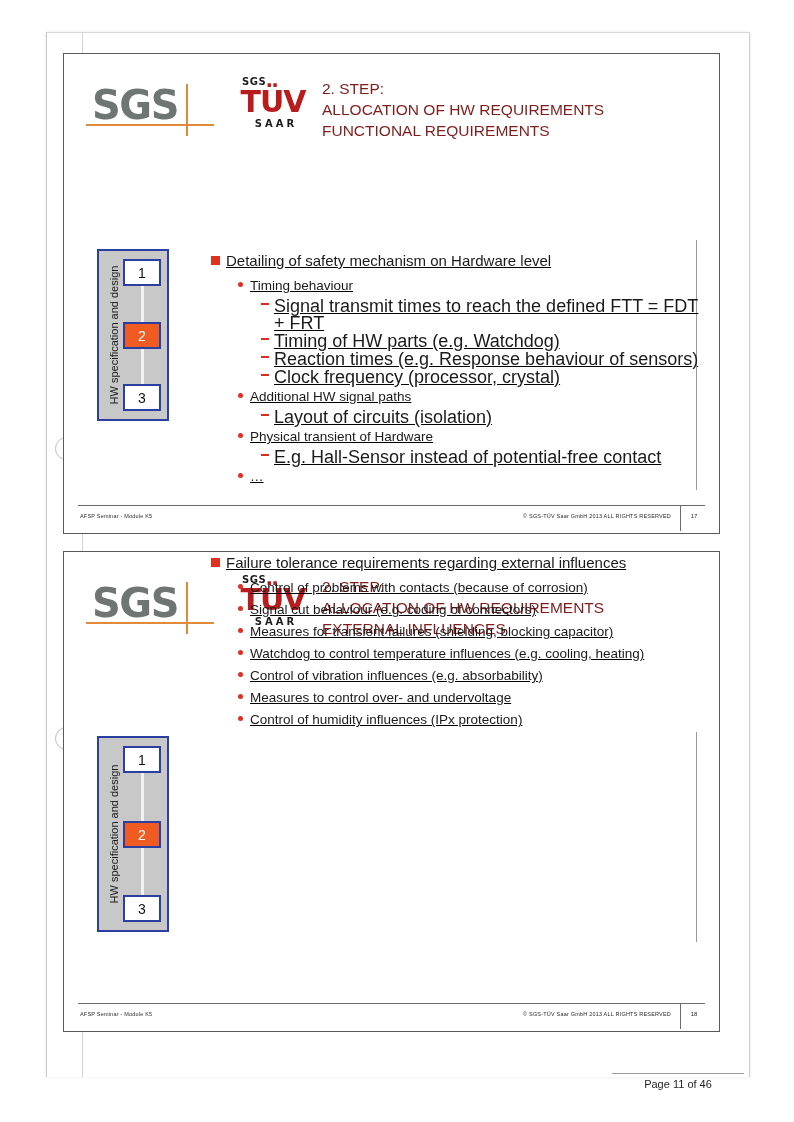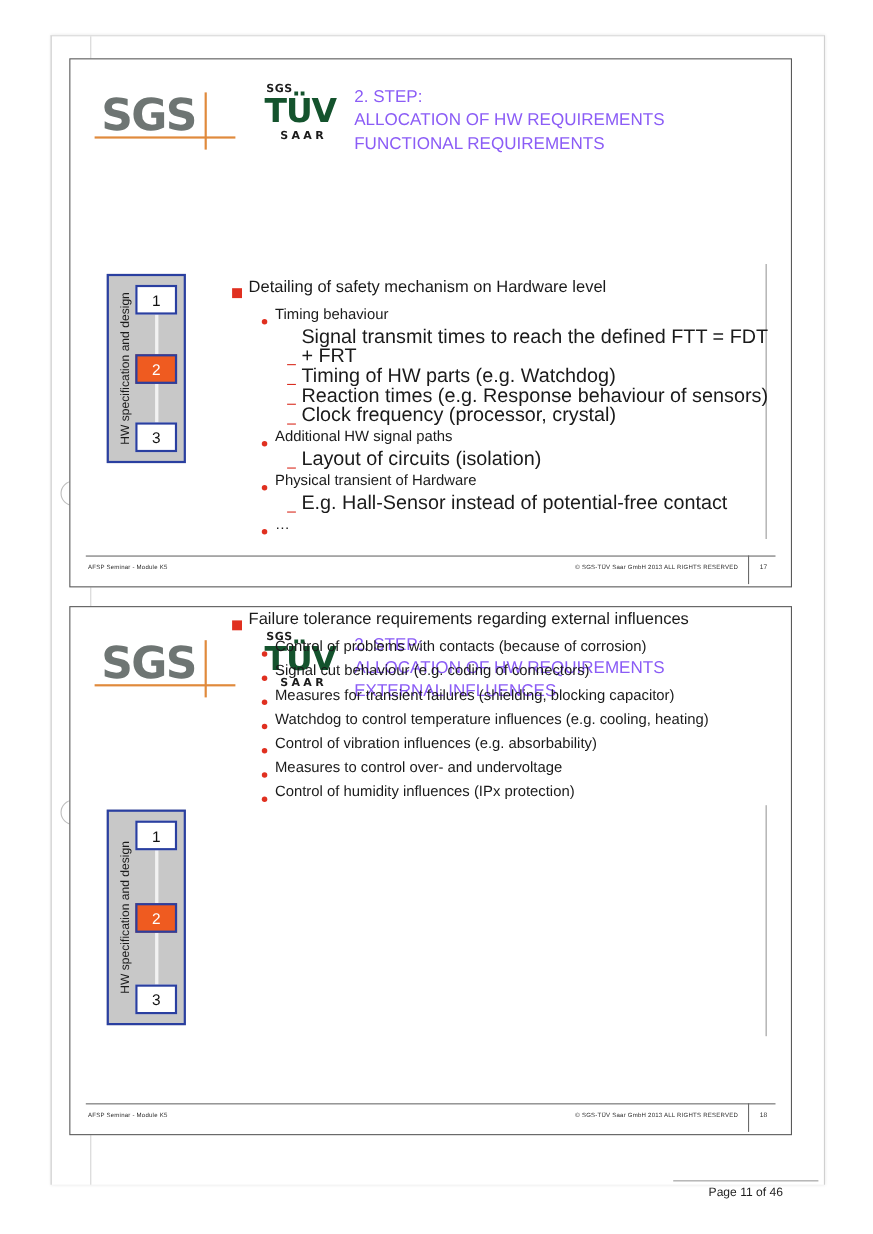--- a/index.html
+++ b/index.html
@@ -131,41 +131,41 @@
     color: #1b1b1b;
     letter-spacing: 0.5px;
     line-height: 11px;
     text-align: left;
     padding-left: 6px;
   }
   .tuv-logo .tuv-main {
     font-family: "DejaVu Sans", sans-serif;
     font-weight: 700;
     font-size: 30px;
-    color: #14532d;
+    color: #b91c1c;
     line-height: 30px;
     letter-spacing: -1px;
   }
   .tuv-logo .tuv-saar {
     font-family: "DejaVu Sans", sans-serif;
     font-weight: 700;
     font-size: 10px;
     color: #1b1b1b;
     letter-spacing: 3px;
     line-height: 13px;
     text-align: center;
     padding-left: 6px;
   }
 
   .slide-title {
     position: absolute;
     left: 258px;
     top: 24px;
     width: 390px;
-    color: #8b5cf6;
+    color: #7f1d1d;
     font-size: 15.5px;
     line-height: 21px;
     font-family: "Liberation Sans", sans-serif;
   }
   .slide-title .title-line { display: block; white-space: nowrap; }
 
   
   .stepper {
     position: absolute;
     left: 33px;
@@ -238,22 +238,23 @@
     position: absolute;
     left: 140px;
     width: 508px;
   }
   .slide-1 .slide-body { top: 196px; }
   .slide-2 .slide-body { top: 692px; }
   .slide-2 .slide-body { top: auto; }
 
   .bullet-row {
     display: flex;
-    align-items: flex-end;
+    align-items: flex-start;
     margin-bottom: 2px;
+    text-decoration: underline;
   }
   .bullet-mark {
     flex: 0 0 auto;
     display: flex;
     justify-content: center;
     color: #d92d20;
   }
   .bullet-text {
     flex: 1 1 auto;
     color: #1a1a1a;

